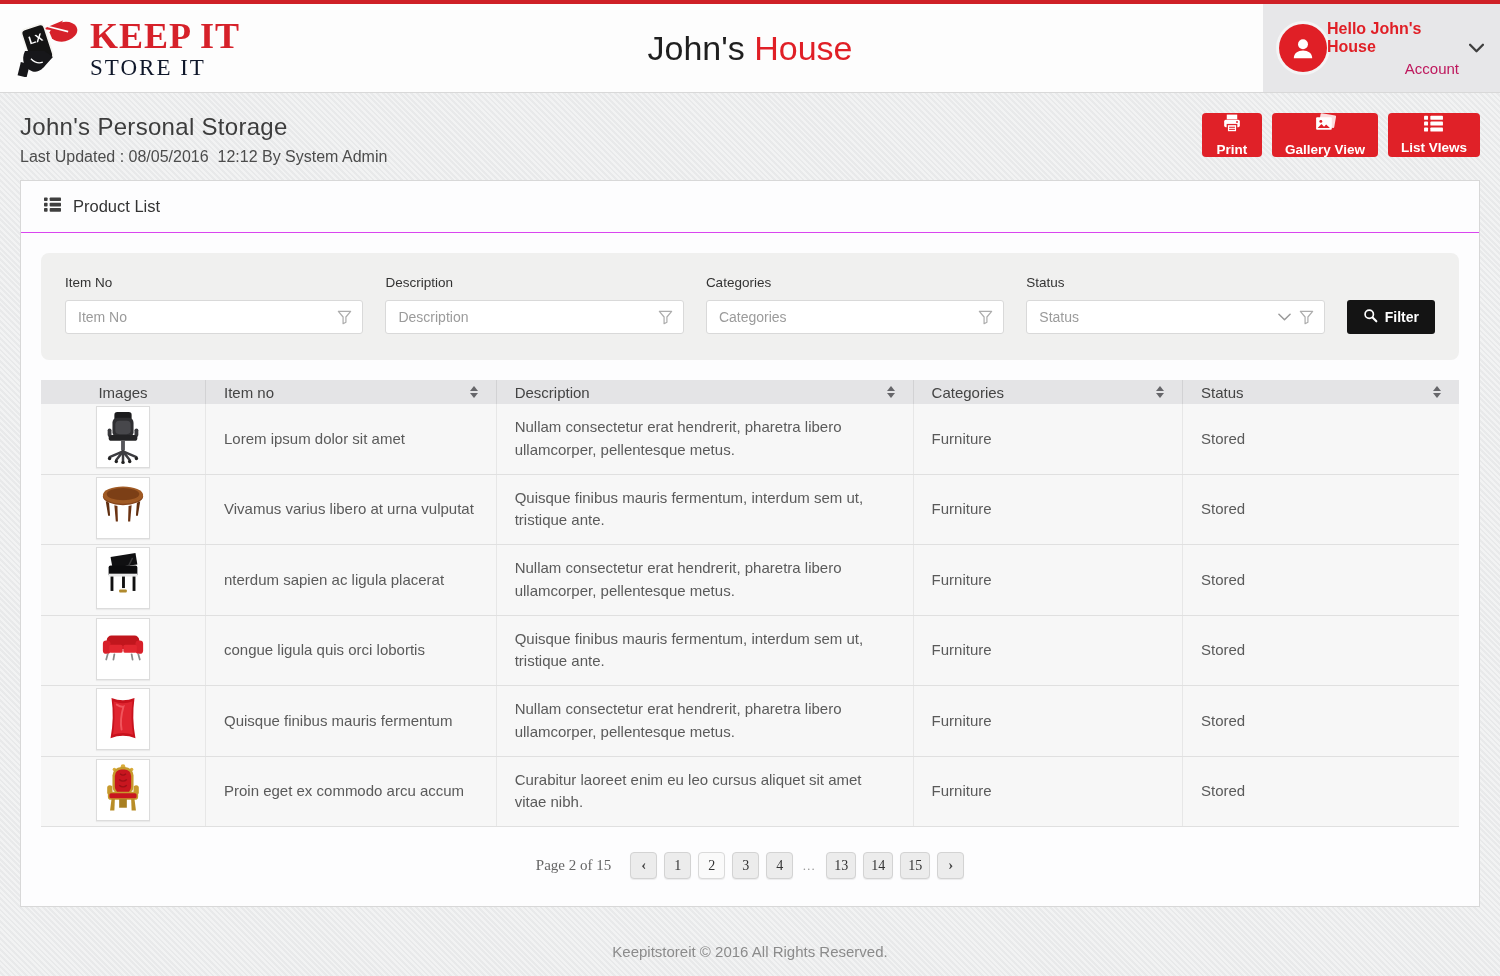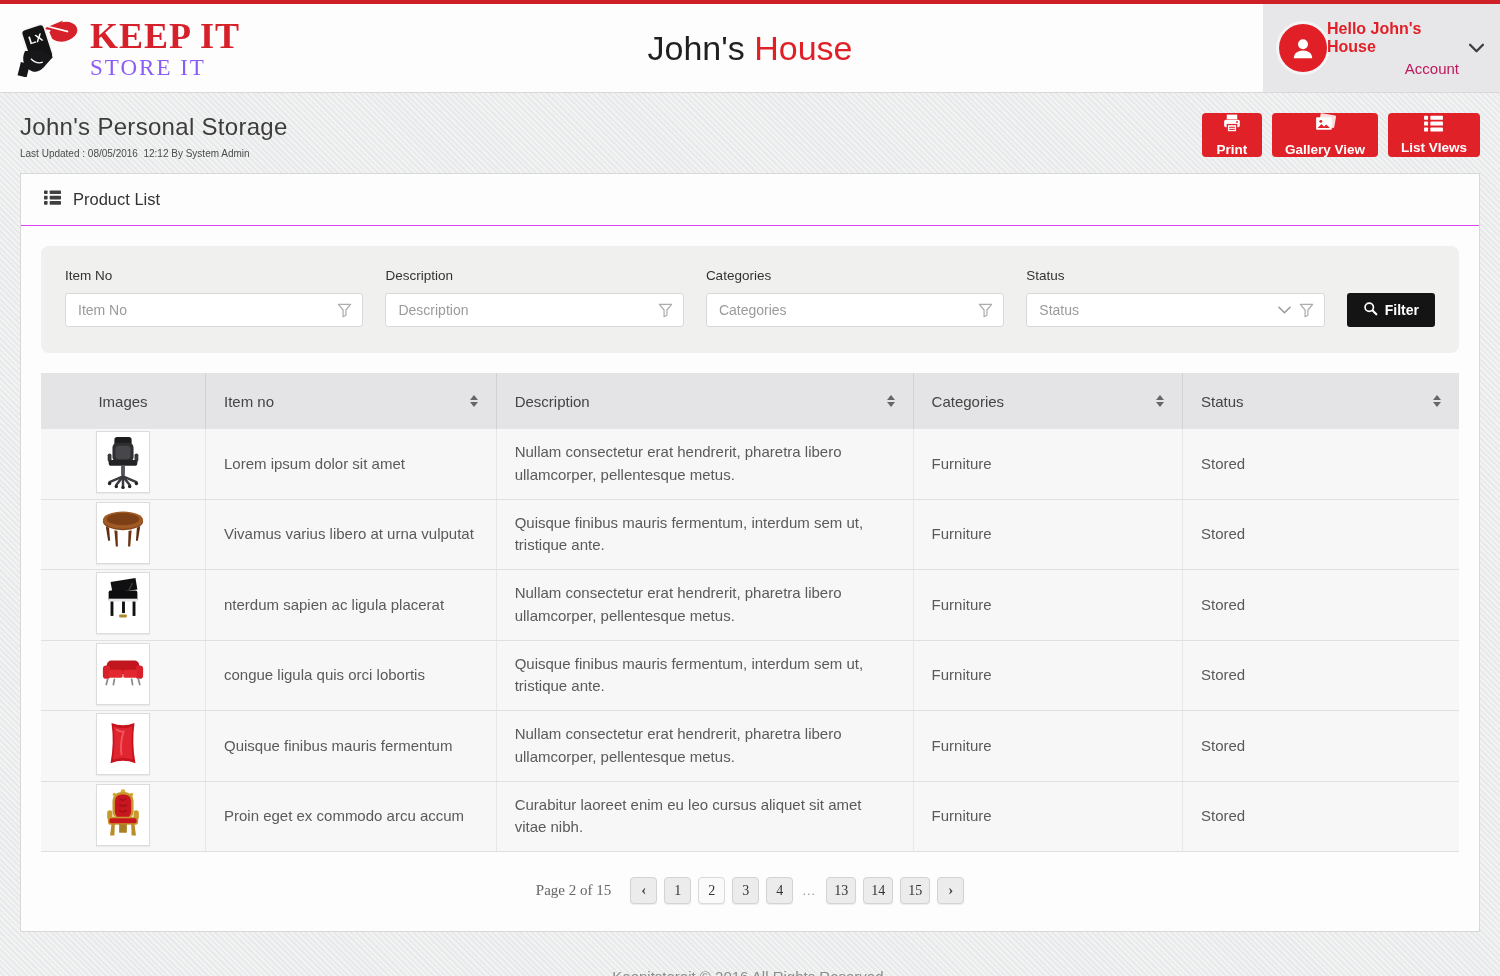--- a/index.html
+++ b/index.html
@@ -13,42 +13,42 @@
   }
   
   .topbar { height:4px; background:#cf2027; }
   .header {
     position:relative; height:89px; background:#fdfdfd;
     border-bottom:1px solid #d8d8d8; display:flex; align-items:center;
   }
   .logo { display:flex; align-items:center; gap:10px; padding-left:14px; }
   .logo-text { line-height:1; }
   .logo-keep { display:block; font-family:"Liberation Serif", serif; font-weight:bold; font-size:36px; letter-spacing:1px; color:#d6212a; }
-  .logo-store { display:block; font-family:"Liberation Serif", serif; font-size:23px; letter-spacing:2px; color:#8b5cf6; margin-top:2px; }
+  .logo-store { display:block; font-family:"Liberation Serif", serif; font-size:23px; letter-spacing:2px; color:#0f172a; margin-top:2px; }
   .site-title {
     position:absolute; left:0; right:0; text-align:center;
     font-size:34px; color:#1f1f1f; pointer-events:none;
   }
   .site-title .red { color:#e01f26; }
   .account {
     margin-left:auto; height:100%; width:237px; background:#e7e7e9;
     display:flex; align-items:center; padding:0 16px; cursor:pointer;
   }
   .avatar {
     width:48px; height:48px; border-radius:50%; background:#e01f26;
     display:flex; align-items:center; justify-content:center; flex:none;
     box-shadow:0 0 0 3px rgba(255,255,255,.55);
   }
   .acc-text { flex:1; display:flex; flex-direction:column; align-items:flex-end; gap:4px; padding-right:10px; }
   .greeting { color:#e01f26; font-weight:bold; font-size:16px; }
   .acc-label { color:#be185d; font-size:15px; }
   
   .page-head { display:flex; align-items:flex-start; padding:20px 20px 14px; }
   .page-title { font-size:24px; font-weight:400; color:#3d3d3d; letter-spacing:.3px; }
-  .page-sub { margin-top:7px; font-size:10px; color:#4c4c4c; }
+  .page-sub { margin-top:7px; font-size:16px; color:#4c4c4c; }
   .toolbar { margin-left:auto; display:flex; gap:10px; }
   .tb-btn {
     background:#e02128; border:none; border-radius:4px; color:#fff; cursor:pointer;
     min-width:60px; height:44px; padding:7px 13px 8px;
     display:flex; flex-direction:column; align-items:center; justify-content:center; gap:4px;
     font-family:inherit; font-size:13.5px; font-weight:bold;
   }
   
   .panel { margin:0 20px; background:#fdfdfe; border:1px solid #d8d8d8; }
   .panel-header {
@@ -73,21 +73,21 @@
   .funnel-pos { right:10px; }
   .chev-pos { right:34px; }
   .filter-btn {
     flex:none; height:34px; background:#141414; color:#fff; border:none; border-radius:3px;
     padding:0 16px; font-family:inherit; font-size:14px; font-weight:bold; cursor:pointer;
     display:flex; align-items:center; gap:7px;
   }
   
   table { width:calc(100% - 40px); margin:0 20px; border-collapse:collapse; table-layout:fixed; }
   thead th {
-    background:#e4e4e6; height:56px; font-weight:400; font-size:15px; color:#444;
+    background:#e4e4e6; height:24px; font-weight:400; font-size:15px; color:#444;
     padding:0 18px; border-right:1px solid #d2d2d4; cursor:pointer;
   }
   thead th:last-child { border-right:none; }
   thead th.no-sort { cursor:default; }
   .th-inner { display:flex; align-items:center; justify-content:space-between; }
   th.center .th-inner { justify-content:center; }
   .sort { display:inline-flex; flex-direction:column; gap:2px; }
   .sort i { width:0; height:0; border-left:4px solid transparent; border-right:4px solid transparent; }
   .sort .up { border-bottom:5px solid #66666a; }
   .sort .down { border-top:5px solid #66666a; }

